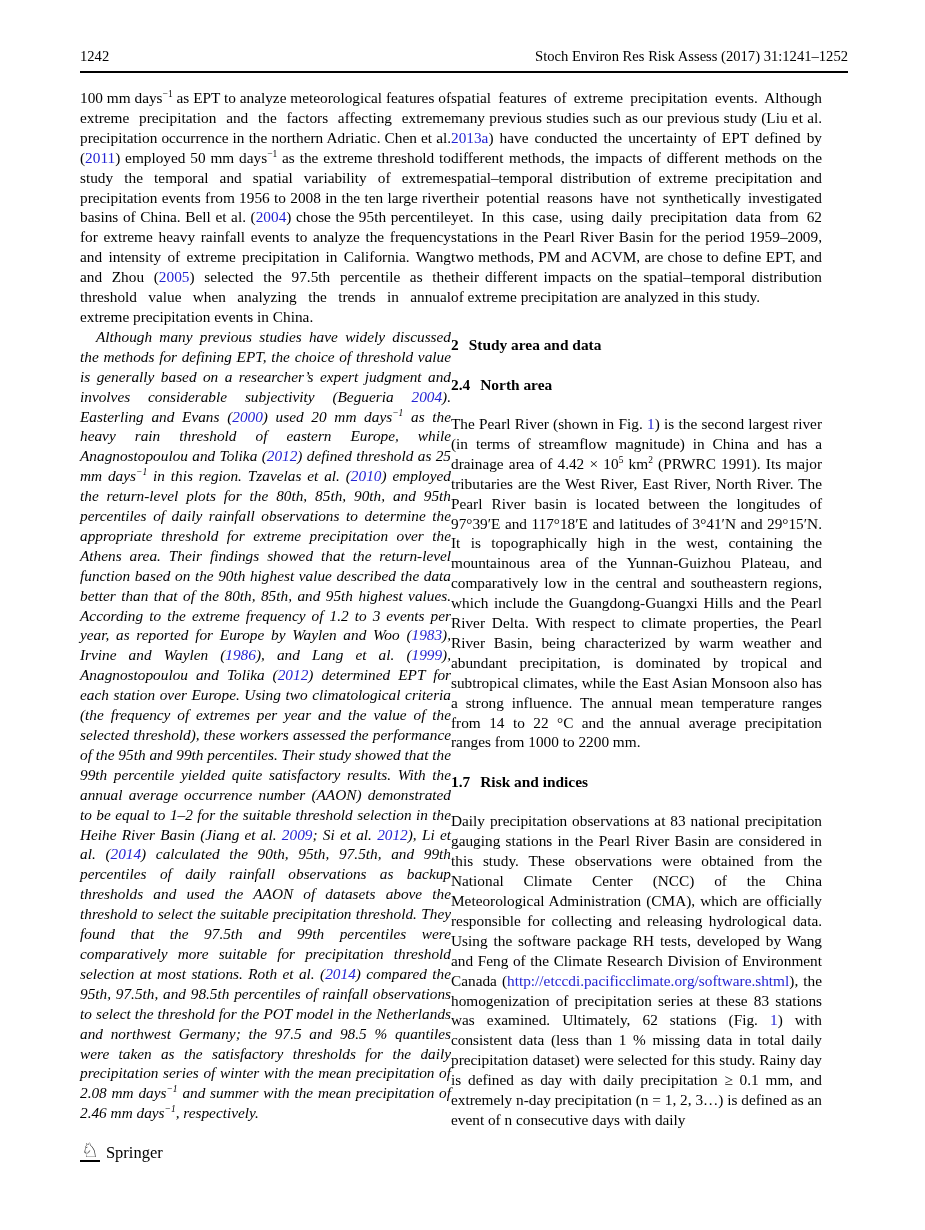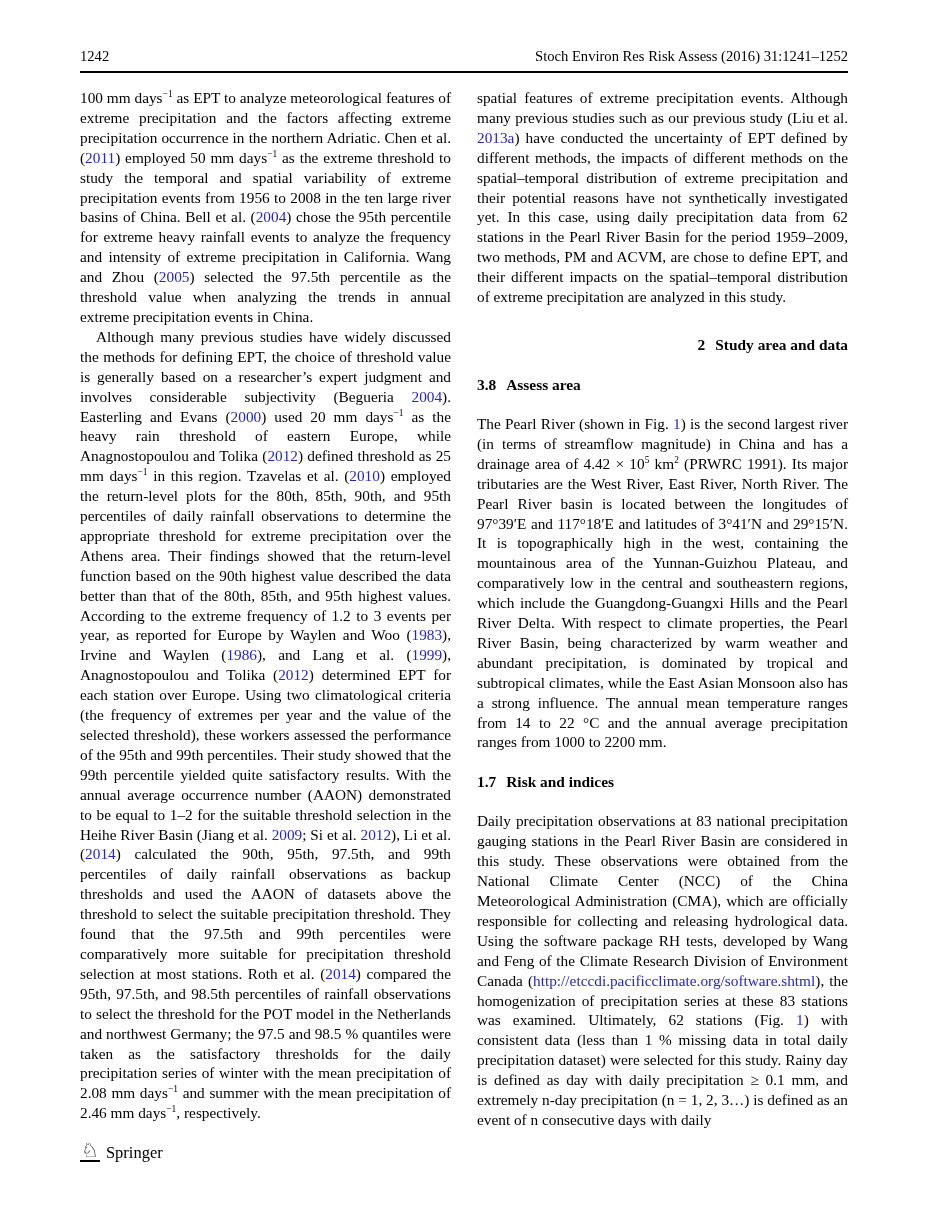--- a/index.html
+++ b/index.html
@@ -17,63 +17,62 @@
     font-size:14.6px; line-height:16px;
   }
   .rule {
     border-bottom:2.2px solid #000;
     margin-top:7px;
   }
   .columns {
     margin-top:15px;
     display:grid;
     grid-template-columns:371px 371px;
-    column-gap:26px;
   }
   .col { font-size:15.3px; line-height:19.9px; }
   p.para { margin:0; text-align:justify; }
-  p.indent { text-indent:16px; }
+  p.indent { text-indent:16px;font-style:italic; }
   a.cite { color:var(--link,#2323d3); text-decoration:none; cursor:pointer; }
   sup { font-size:0.62em; line-height:0; vertical-align:super; }
   h2.sec, h3.subsec {
     font-size:15.4px; font-weight:bold; line-height:19px;
     margin:0; text-align:left;
   }
-  h2.sec { margin:28px 0 21px 0;text-align:right; }
+  h2.sec { margin:28px 0 21px 0; }
   h3.subsec { margin:20px 0 20px 0; }
   .hnum { display:inline-block; margin-right:10px; }
   .footer {
     position:absolute; left:80px; top:1140px;
     display:flex; align-items:flex-end; gap:6px;
   }
   .horse {
     font-size:20px; line-height:20px;
     border-bottom:2px solid #000;
     padding:0 1px 0 1px;
   }
   .pub { font-size:16.5px; line-height:18px;text-align:right; }
 </style>
 </head>
 <body>
 
 <div class="page">
   <div class="header">
     <span>1242</span>
-    <span>Stoch Environ Res Risk Assess (2016) 31:1241–1252</span>
+    <span>Stoch Environ Res Risk Assess (2017) 31:1241–1252</span>
   </div>
   <div class="rule"></div>
   <div class="columns">
     <div class="col">
         <p class="para">100 mm days<sup>−1</sup> as EPT to analyze meteorological features of extreme precipitation and the factors affecting extreme precipitation occurrence in the northern Adriatic. Chen et al. (<a class="cite">2011</a>) employed 50 mm days<sup>−1</sup> as the extreme threshold to study the temporal and spatial variability of extreme precipitation events from 1956 to 2008 in the ten large river basins of China. Bell et al. (<a class="cite">2004</a>) chose the 95th percentile for extreme heavy rainfall events to analyze the frequency and intensity of extreme precipitation in California. Wang and Zhou (<a class="cite">2005</a>) selected the 97.5th percentile as the threshold value when analyzing the trends in annual extreme precipitation events in China.</p>
         <p class="para indent">Although many previous studies have widely discussed the methods for defining EPT, the choice of threshold value is generally based on a researcher’s expert judgment and involves considerable subjectivity (Begueria <a class="cite">2004</a>). Easterling and Evans (<a class="cite">2000</a>) used 20 mm days<sup>−1</sup> as the heavy rain threshold of eastern Europe, while Anagnostopoulou and Tolika (<a class="cite">2012</a>) defined threshold as 25 mm days<sup>−1</sup> in this region. Tzavelas et al. (<a class="cite">2010</a>) employed the return-level plots for the 80th, 85th, 90th, and 95th percentiles of daily rainfall observations to determine the appropriate threshold for extreme precipitation over the Athens area. Their findings showed that the return-level function based on the 90th highest value described the data better than that of the 80th, 85th, and 95th highest values. According to the extreme frequency of 1.2 to 3 events per year, as reported for Europe by Waylen and Woo (<a class="cite">1983</a>), Irvine and Waylen (<a class="cite">1986</a>), and Lang et al. (<a class="cite">1999</a>), Anagnostopoulou and Tolika (<a class="cite">2012</a>) determined EPT for each station over Europe. Using two climatological criteria (the frequency of extremes per year and the value of the selected threshold), these workers assessed the performance of the 95th and 99th percentiles. Their study showed that the 99th percentile yielded quite satisfactory results. With the annual average occurrence number (AAON) demonstrated to be equal to 1–2 for the suitable threshold selection in the Heihe River Basin (Jiang et al. <a class="cite">2009</a>; Si et al. <a class="cite">2012</a>), Li et al. (<a class="cite">2014</a>) calculated the 90th, 95th, 97.5th, and 99th percentiles of daily rainfall observations as backup thresholds and used the AAON of datasets above the threshold to select the suitable precipitation threshold. They found that the 97.5th and 99th percentiles were comparatively more suitable for precipitation threshold selection at most stations. Roth et al. (<a class="cite">2014</a>) compared the 95th, 97.5th, and 98.5th percentiles of rainfall observations to select the threshold for the POT model in the Netherlands and northwest Germany; the 97.5 and 98.5 % quantiles were taken as the satisfactory thresholds for the daily precipitation series of winter with the mean precipitation of 2.08 mm days<sup>−1</sup> and summer with the mean precipitation of 2.46 mm days<sup>−1</sup>, respectively.</p>
       </div>
     <div class="col">
         <p class="para">spatial features of extreme precipitation events. Although many previous studies such as our previous study (Liu et al. <a class="cite">2013a</a>) have conducted the uncertainty of EPT defined by different methods, the impacts of different methods on the spatial–temporal distribution of extreme precipitation and their potential reasons have not synthetically investigated yet. In this case, using daily precipitation data from 62 stations in the Pearl River Basin for the period 1959–2009, two methods, PM and ACVM, are chose to define EPT, and their different impacts on the spatial–temporal distribution of extreme precipitation are analyzed in this study.</p>
         <h2 class="sec"><span class="hnum">2</span><span>Study area and data</span></h2>
-        <h3 class="subsec"><span class="hnum">3.8</span><span>Assess area</span></h3>
+        <h3 class="subsec"><span class="hnum">2.4</span><span>North area</span></h3>
         <p class="para">The Pearl River (shown in Fig. <a class="cite">1</a>) is the second largest river (in terms of streamflow magnitude) in China and has a drainage area of 4.42 × 10<sup>5</sup> km<sup>2</sup> (PRWRC 1991). Its major tributaries are the West River, East River, North River. The Pearl River basin is located between the longitudes of 97°39′E and 117°18′E and latitudes of 3°41′N and 29°15′N. It is topographically high in the west, containing the mountainous area of the Yunnan-Guizhou Plateau, and comparatively low in the central and southeastern regions, which include the Guangdong-Guangxi Hills and the Pearl River Delta. With respect to climate properties, the Pearl River Basin, being characterized by warm weather and abundant precipitation, is dominated by tropical and subtropical climates, while the East Asian Monsoon also has a strong influence. The annual mean temperature ranges from 14 to 22 °C and the annual average precipitation ranges from 1000 to 2200 mm.</p>
         <h3 class="subsec"><span class="hnum">1.7</span><span>Risk and indices</span></h3>
         <p class="para">Daily precipitation observations at 83 national precipitation gauging stations in the Pearl River Basin are considered in this study. These observations were obtained from the National Climate Center (NCC) of the China Meteorological Administration (CMA), which are officially responsible for collecting and releasing hydrological data. Using the software package RH tests, developed by Wang and Feng of the Climate Research Division of Environment Canada (<a class="cite">http://etccdi.pacificclimate.org/software.shtml</a>), the homogenization of precipitation series at these 83 stations was examined. Ultimately, 62 stations (Fig. <a class="cite">1</a>) with consistent data (less than 1 % missing data in total daily precipitation dataset) were selected for this study. Rainy day is defined as day with daily precipitation ≥ 0.1 mm, and extremely n-day precipitation (n = 1, 2, 3…) is defined as an event of n consecutive days with daily</p>
       </div>
   </div>
   <div class="footer">
     <span class="horse">♘</span>
     <span class="pub">Springer</span>
   </div>
 </div>

